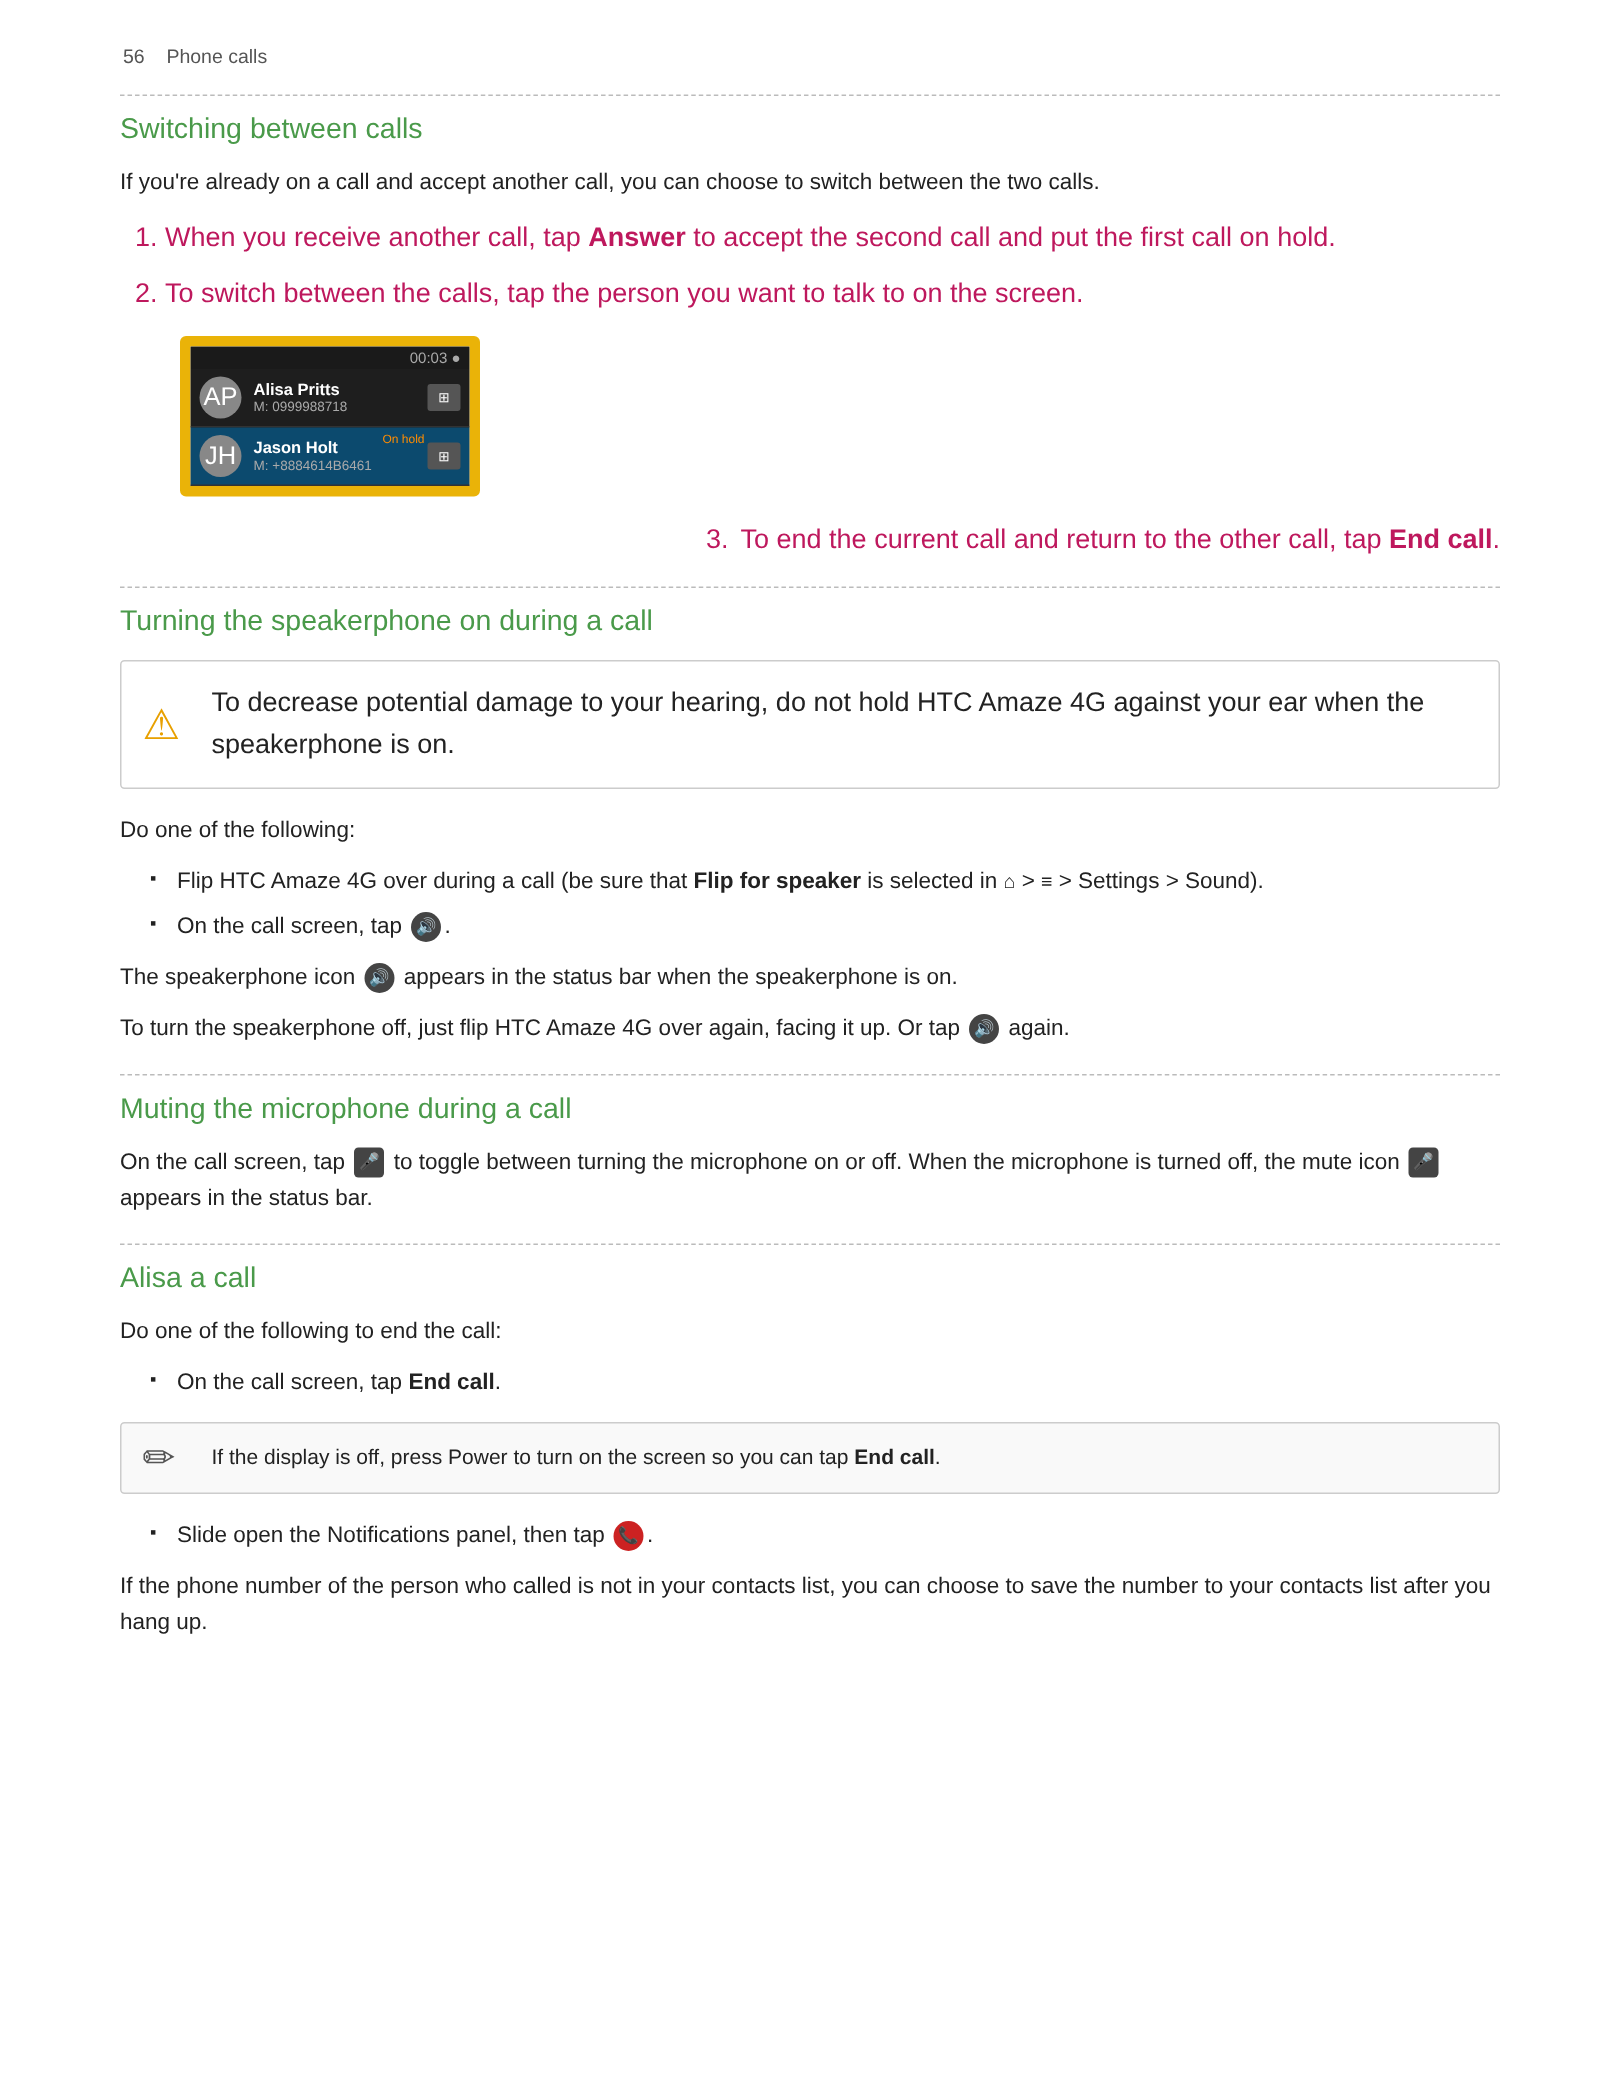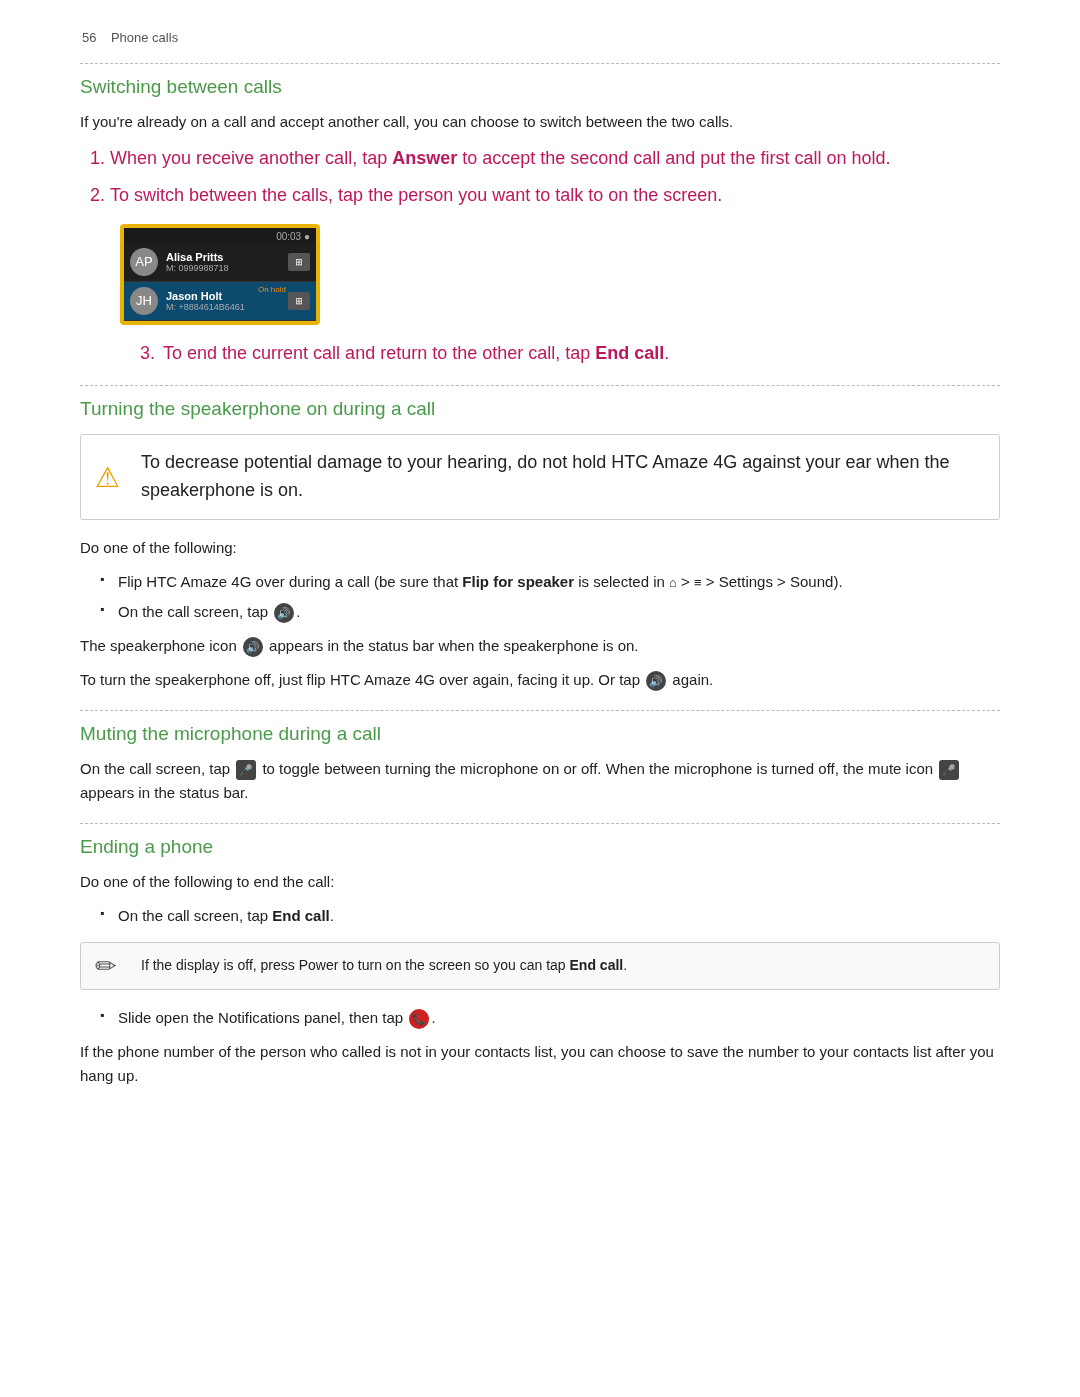--- a/index.html
+++ b/index.html
@@ -66,21 +66,21 @@
       left: 0;
       top: 0;
       font-size: 12px;
       color: #222;
     }
     .bold { font-weight: bold; }
     .phone-screen-img {
       display: block;
       margin: 14px 0 14px 40px;
       width: 200px;
-      border: 4px solid #eab308;
+      border: 7px solid #eab308;
       background: #2a2a2a;
       border-radius: 4px;
       overflow: hidden;
     }
     .phone-screen-inner {
       background: #1a1a1a;
       padding: 0;
     }
     .call-timer {
       background: #1a1a1a;
@@ -106,21 +106,21 @@
       width: 28px;
       height: 28px;
       border-radius: 50%;
       background: #888;
       margin-right: 8px;
       flex-shrink: 0;
       display: flex;
       align-items: center;
       justify-content: center;
       color: #fff;
-      font-size: 13px;
+      font-size: 17px;
     }
     .call-info { flex: 1; }
     .call-name { color: #fff; font-size: 11px; font-weight: bold; }
     .call-number { color: #aaa; font-size: 9px; }
     .call-action-btn {
       width: 22px;
       height: 18px;
       background: #555;
       border-radius: 2px;
       display: flex;
@@ -254,21 +254,21 @@
         <div class="call-name">Jason Holt</div>
         <div class="call-number">M: +8884614B6461</div>
       </div>
       <div class="call-action-btn">
         <span class="call-action-icon">⊞</span>
       </div>
     </div>
   </div>
 </div>
 
-<ol class="ordered-list" style="counter-reset: item 2;">
+<ol class="ordered-list" style="counter-reset: item 2; text-align: right;">
   <li style="list-style-type: none; position: relative; padding-left: 0; margin-left: 30px;">
     <span style="margin-right: 8px; font-weight: normal;">3.</span>To end the current call and return to the other call, tap <span class="bold">End call</span>.
   </li>
 </ol>
 
 <hr class="section-divider section-gap">
 <h2 class="section-title">Turning the speakerphone on during a call</h2>
 
 <div class="warning-box">
   <span class="warn-icon">⚠</span>
@@ -308,21 +308,21 @@
 
 <p class="body-text">
   On the call screen, tap
   <span class="inline-icon inline-icon-mute">🎤</span>
   to toggle between turning the microphone on or off. When the microphone is turned off, the mute icon
   <span class="inline-icon inline-icon-mute">🎤</span>
   appears in the status bar.
 </p>
 
 <hr class="section-divider section-gap">
-<h2 class="section-title">Ending a phone</h2>
+<h2 class="section-title">Alisa a call</h2>
 
 <p class="body-text">Do one of the following to end the call:</p>
 
 <ul class="bullet-list">
   <li>
     On the call screen, tap <span class="bold">End call</span>.
   </li>
 </ul>
 
 <div class="note-box">

